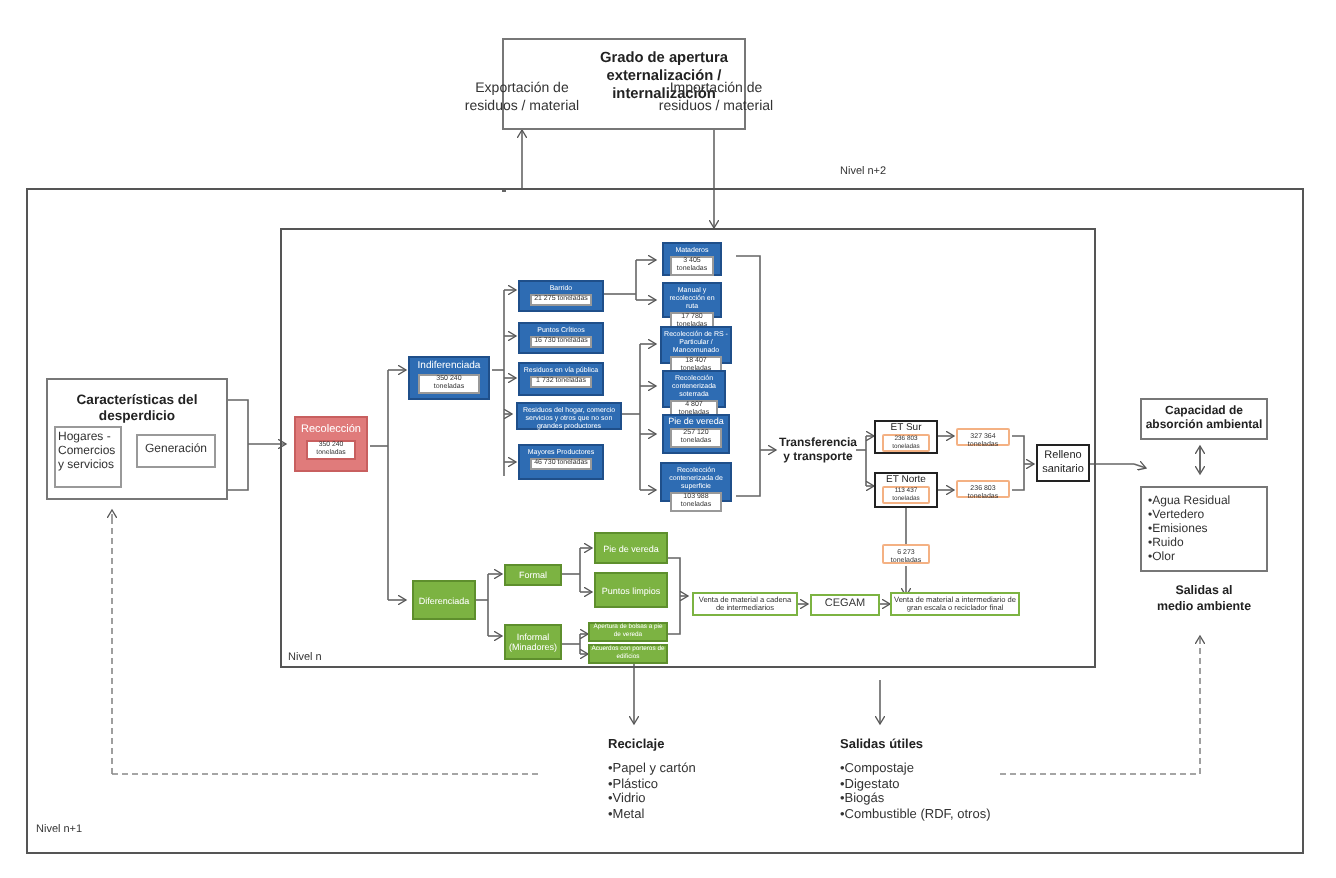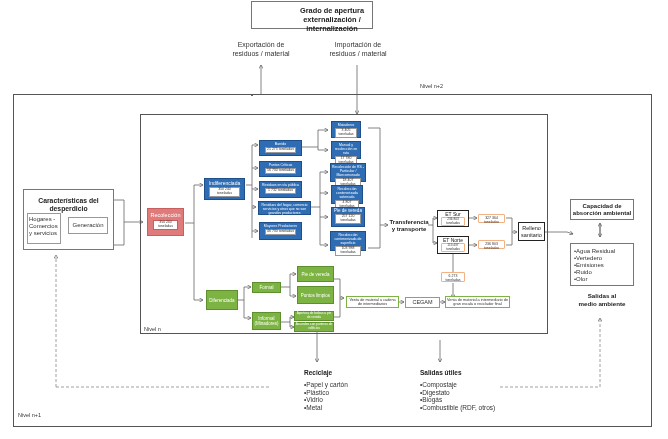--- a/index.html
+++ b/index.html
@@ -103,21 +103,21 @@
   </g>
   <g stroke="#888" stroke-width="0.8" fill="none" stroke-dasharray="3,2">
     <polyline points="56,387 56,260"></polyline>
     <line x1="56" y1="260" x2="56" y2="255" marker-end="url(#ar)"></line>
     <line x1="56" y1="387" x2="270" y2="387"></line>
     <line x1="500" y1="387" x2="600" y2="387"></line>
     <line x1="600" y1="387" x2="600" y2="318" marker-end="url(#ar)"></line>
   </g>
 </svg>
 
-<div class="box" style="left:251px;top:1px;width:122px;height:28px;border-color:#777;padding-left:40px;">
+<div class="box" style="left:251px;top:19px;width:122px;height:46px;border-color:#777;padding-left:40px;">
   <div class="title" style="font-size:7.4px;line-height:9px;padding-top:4px;">
     <div>Grado de apertura</div>
     <div>externalización / internalización</div>
   </div>
 </div>
 <div class="abs" style="left:228px;top:41px;width:66px;text-align:center;font-size:7px;line-height:8.5px;color:#333;">
   <div>Exportación de</div>
   <div>residuos / material</div>
 </div>
 <div class="abs" style="left:322px;top:41px;width:72px;text-align:center;font-size:7px;line-height:8.5px;color:#333;">

